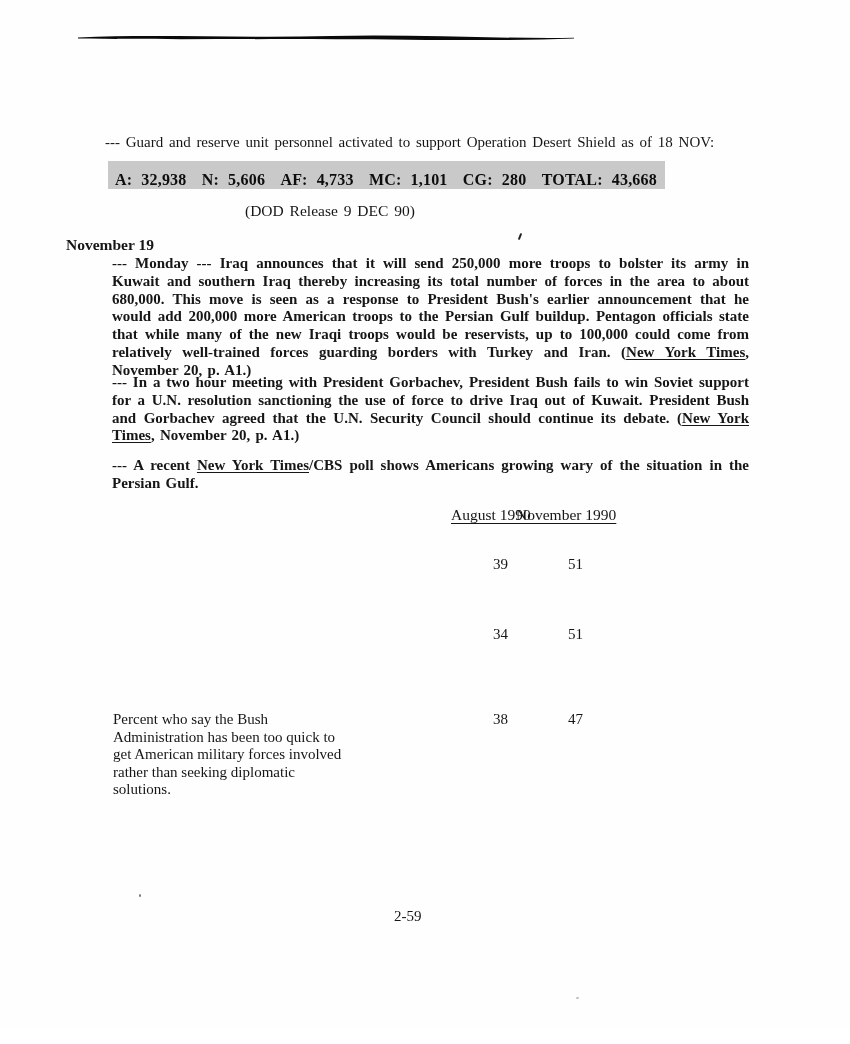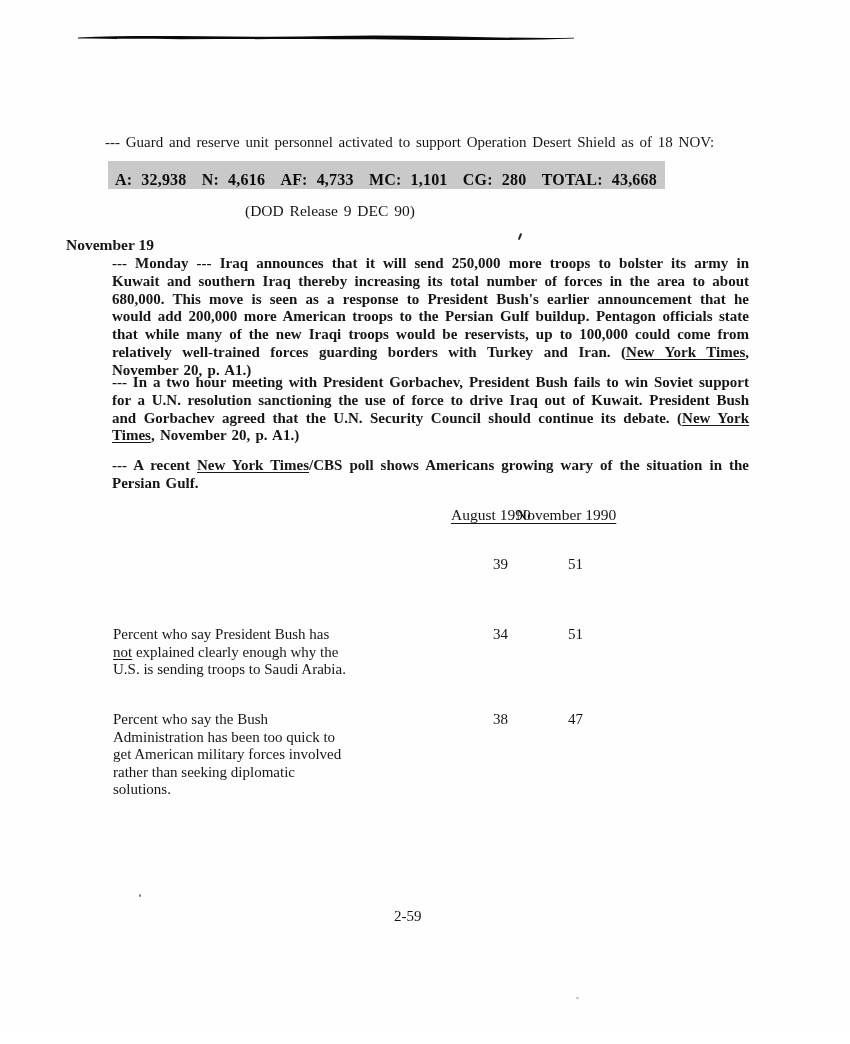--- a/index.html
+++ b/index.html
@@ -78,21 +78,21 @@
 <div class="page">
 
   <svg class="abs scan-line" viewBox="0 0 500 14" preserveAspectRatio="none" aria-hidden="true">
     <path d="M2,7.5 C80,4 170,8.5 255,6 C335,3.8 420,9 498,7.8 L498,8.6 C430,11.2 345,9.6 260,9.2 C175,8.8 80,9.8 2,8.6 Z" fill="#0a0a0a"></path>
   </svg>
 
   <div class="abs intro-line">--- Guard and reserve unit personnel activated to support Operation Desert Shield as of 18 NOV:</div>
 
   <div class="abs stats-bar">
     <span class="stat-item"><span class="stat-label">A:</span><span>32,938</span></span>
-    <span class="stat-item"><span class="stat-label">N:</span><span>4,616</span></span>
+    <span class="stat-item"><span class="stat-label">N:</span><span>5,606</span></span>
     <span class="stat-item"><span class="stat-label">AF:</span><span>4,733</span></span>
     <span class="stat-item"><span class="stat-label">MC:</span><span>1,101</span></span>
     <span class="stat-item"><span class="stat-label">CG:</span><span>280</span></span>
     <span class="stat-item"><span class="stat-label">TOTAL:</span><span>43,668</span></span>
   </div>
 
   <div class="abs dod-release">(DOD Release 9 DEC 90)</div>
 
   <div class="abs tick-artifact"></div>
 
@@ -106,21 +106,20 @@
 
   <div class="abs col-header col-header-aug">August 1990</div>
   <div class="abs col-header col-header-nov">November 1990</div>
 
   <div class="abs poll-row poll-row-1">
     <span class="poll-val poll-val-aug">39</span>
     <span class="poll-val poll-val-nov">51</span>
   </div>
 
   <div class="abs poll-row poll-row-2">
-    <span class="poll-label"><span>Percent who say President Bush has </span><span class="u">not</span><span> explained clearly enough why the U.S. is sending troops to Saudi Arabia.</span></span>
     <span class="poll-val poll-val-aug">34</span>
     <span class="poll-val poll-val-nov">51</span>
   </div>
 
   <div class="abs poll-row poll-row-3">
     <span class="poll-label"><span>Percent who say the Bush Administration has been too quick to get American military forces involved rather than seeking diplomatic solutions.</span><span class="u"></span><span></span></span>
     <span class="poll-val poll-val-aug">38</span>
     <span class="poll-val poll-val-nov">47</span>
   </div>
 

